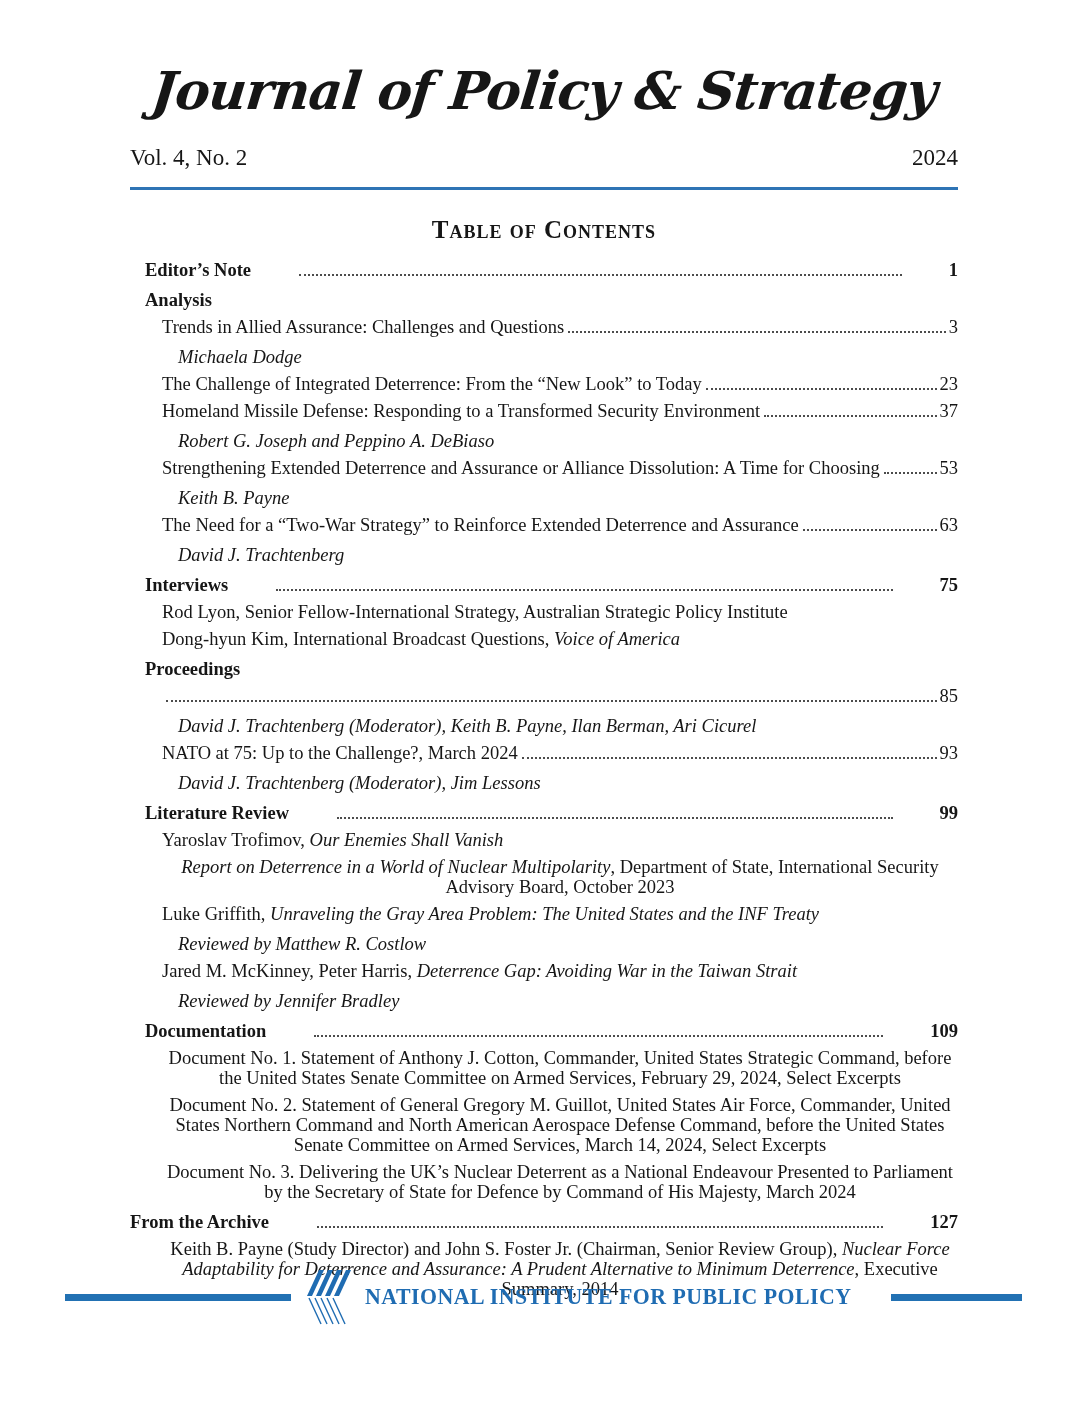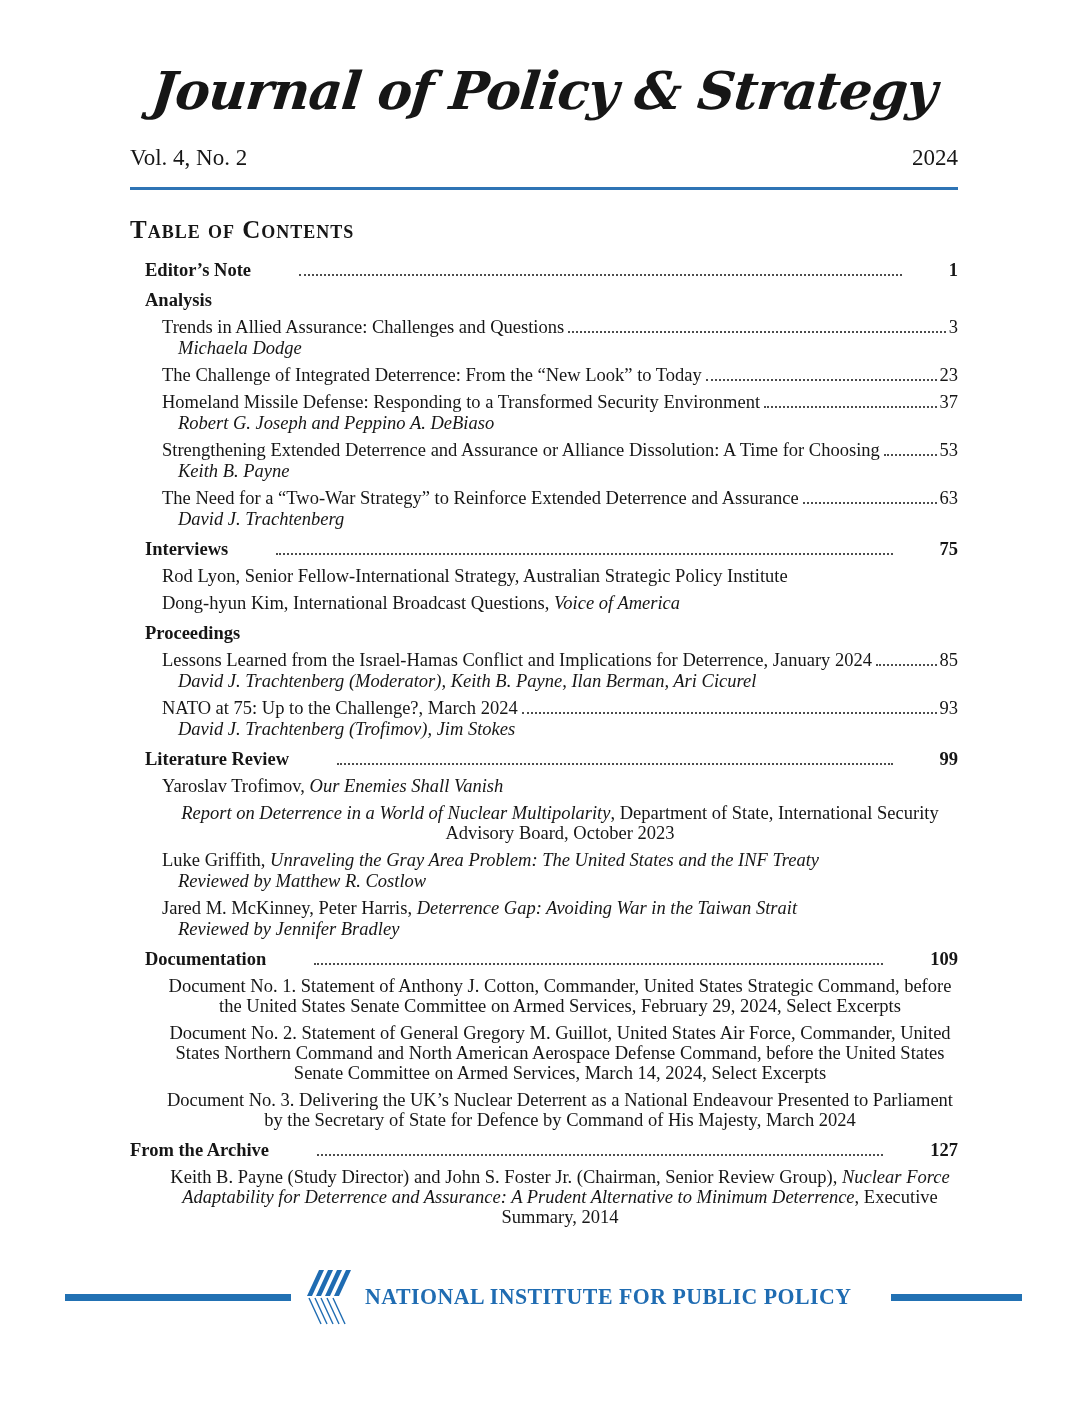--- a/index.html
+++ b/index.html
@@ -36,36 +36,36 @@
     align-items:center;
     font-size:23px;
     margin-top:24px;
   }
   .header-rule {
     height:3px;
     margin-top:16px;
     background:#2e74b5;
   }
   .toc-heading {
-    text-align:left;
+    text-align:center;
     font-variant:small-caps;
     font-weight:700;
     font-size:25px;
     letter-spacing:1px;
     margin:26px 0 0 0;
   }
 
   
   .toc-list { margin-top:16px; font-size:18.5px; line-height:20px; }
   .row { display:flex; align-items:baseline; }
   .row .txt { white-space:normal; }
   .section { font-weight:700; padding-left:15px; margin-top:10px;gap:44px; }
   .section.flush { padding-left:0; }
   .entry { padding-left:32px; margin-top:7px;text-align:center; }
-  .authors { font-style:italic; padding-left:48px; margin-top:1px; }
+  .authors { font-style:italic; padding-left:48px; margin-top:10px; }
   .it { font-style:italic; }
   .leader {
     flex:1 1 auto;
     min-width:12px;
     align-self:flex-end;
     border-bottom:2px dotted #4c4c4c;
     margin:0 3px 4px 4px;
   }
   .pg { flex:0 0 auto; }
 
@@ -155,31 +155,30 @@
         <div class="row entry">
           <span class="txt"><span>Rod Lyon, Senior Fellow-International Strategy, Australian Strategic Policy Institute</span></span>
         </div>
         <div class="row entry">
           <span class="txt"><span>Dong-hyun Kim, International Broadcast Questions, </span><span class="it">Voice of America</span></span>
         </div>
         <div class="row section">
           <span class="txt">Proceedings</span>
         </div>
         <div class="row entry">
-          <span class="txt"><span>Lessons Learned from the Israel-Hamas Conflict and Implications for Deterrence, January 2024</span></span>
           <span class="leader"></span>
           <span class="pg">85</span>
         </div>
         <div class="authors">David J. Trachtenberg (Moderator), Keith B. Payne, Ilan Berman, Ari Cicurel</div>
         <div class="row entry">
           <span class="txt"><span>NATO at 75: Up to the Challenge?, March 2024</span></span>
           <span class="leader"></span>
           <span class="pg">93</span>
         </div>
-        <div class="authors">David J. Trachtenberg (Trofimov), Jim Stokes</div>
+        <div class="authors">David J. Trachtenberg (Moderator), Jim Lessons</div>
         <div class="row section">
           <span class="txt">Literature Review</span>
           <span class="leader"></span>
           <span class="pg">99</span>
         </div>
         <div class="row entry">
           <span class="txt"><span>Yaroslav Trofimov, </span><span class="it">Our Enemies Shall Vanish</span></span>
         </div>
         <div class="row entry">
           <span class="txt"><span class="it">Report on Deterrence in a World of Nuclear Multipolarity</span><span>, Department of State, International Security Advisory Board, October 2023</span></span>

